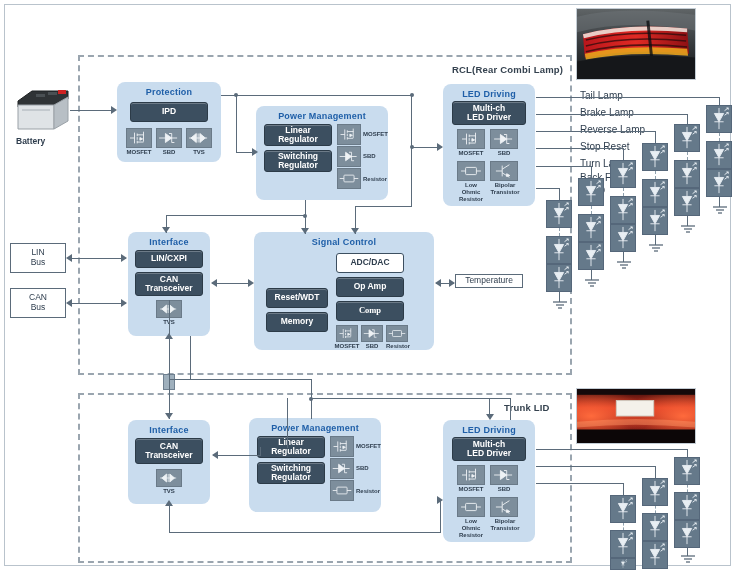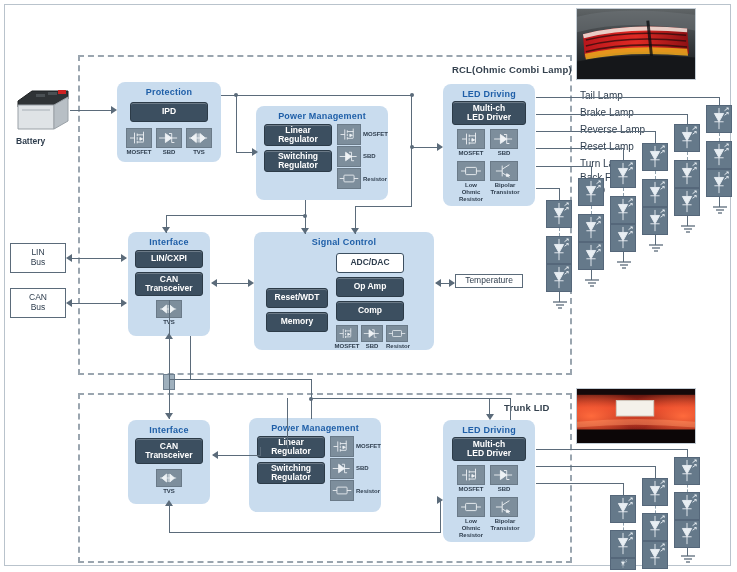--- a/index.html
+++ b/index.html
@@ -69,21 +69,21 @@
   .connector{position:absolute;background:#9fb0bd;border:1px solid #6f8090;box-sizing:border-box;}
 </style>
 </head>
 <body>
 
 <div id="canvas">
 
   <div class="outer-frame"></div>
 
   <div class="dashed-zone" style="left:78px;top:55px;width:494px;height:320px;"></div>
-  <div class="zone-label" style="left:452px;top:64px;">RCL(Ohmic Combi Lamp)</div>
+  <div class="zone-label" style="left:452px;top:64px;">RCL(Rear Combi Lamp)</div>
 
   <div class="dashed-zone" style="left:78px;top:393px;width:494px;height:170px;"></div>
   <div class="zone-label" style="left:504px;top:402px;">Trunk LID</div>
 
   <div class="connector" style="left:163px;top:374px;width:12px;height:16px;"></div>
 
   <div class="photo" style="left:576px;top:8px;width:120px;height:72px;">
     <svg viewBox="0 0 120 72" preserveAspectRatio="none">
       <defs>
         <linearGradient id="bodyg" x1="0" y1="0" x2="0" y2="1">
@@ -277,21 +277,21 @@
   <div class="disc-cap" style="left:154px;top:319px;width:30px;">TVS</div>
 
   <div class="group" style="left:254px;top:232px;width:180px;height:118px;">
     <div class="group-title">Signal Control</div>
   </div>
   <div class="blk" style="left:266px;top:288px;width:62px;height:20px;">Reset/WDT</div>
   <div class="blk" style="left:266px;top:312px;width:62px;height:20px;">Memory</div>
 
   <div class="blk white" style="left:336px;top:253px;width:68px;height:20px;">ADC/DAC</div>
   <div class="blk" style="left:336px;top:277px;width:68px;height:20px;">Op Amp</div>
-  <div class="blk" style="left:336px;top:301px;width:68px;height:20px;">Comp</div>
+  <div class="blk" style="left:336px;top:301px;width:68px;height:20px;font-family:Liberation Serif, serif;">Comp</div>
 
   <div class="disc" style="left:336px;top:325px;width:22px;height:17px;">
     <svg viewBox="0 0 26 20">
         <g stroke="#eef2f5" stroke-width="1" fill="none">
       <path d="M8 4 L8 16"></path>
           <path d="M11 5 L11 8"></path>
           <path d="M11 9 L11 12"></path>
           <path d="M11 13 L11 16"></path>
       <path d="M3 10 L8 10"></path>
           <path d="M11 6.5 L18 6.5 L18 14"></path>
@@ -384,21 +384,21 @@
       </svg>
   </div>
   <div class="disc-cap" style="left:487px;top:182px;width:36px;line-height:1.15;">
     <div>Bipolar</div>
     <div>Transistor</div>
   </div>
 
   <div class="lamp-label" style="left:580px;top:90px;">Tail Lamp</div>
   <div class="lamp-label" style="left:580px;top:107px;">Brake Lamp</div>
   <div class="lamp-label" style="left:580px;top:124px;">Reverse Lamp</div>
-  <div class="lamp-label" style="left:580px;top:141px;">Reset Lamp</div>
+  <div class="lamp-label" style="left:580px;top:141px;">Stop Reset</div>
   <div class="lamp-label" style="left:580px;top:158px;">Turn Lamp</div>
   <div class="lamp-label" style="left:580px;top:172px;">
     <div>Back Fog</div>
     <div>Lamp</div>
   </div>
 
   <div class="wire h" style="left:70px;top:110px;width:42px;"></div>
   <div class="arw r" style="left:111px;top:106px;"></div>
 
   <div class="wire h" style="left:221px;top:95px;width:191px;"></div>

